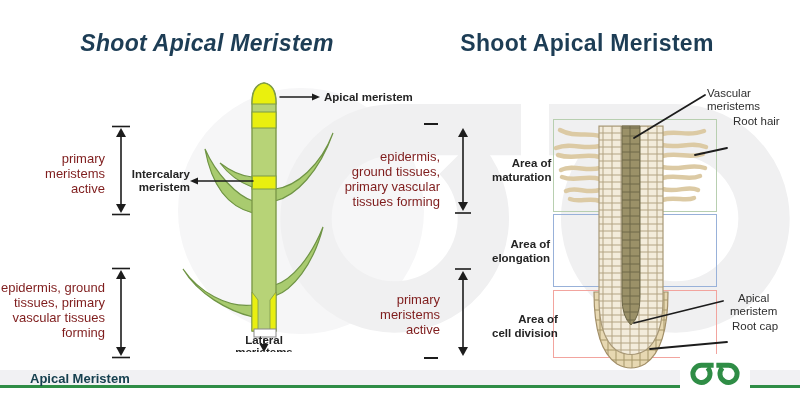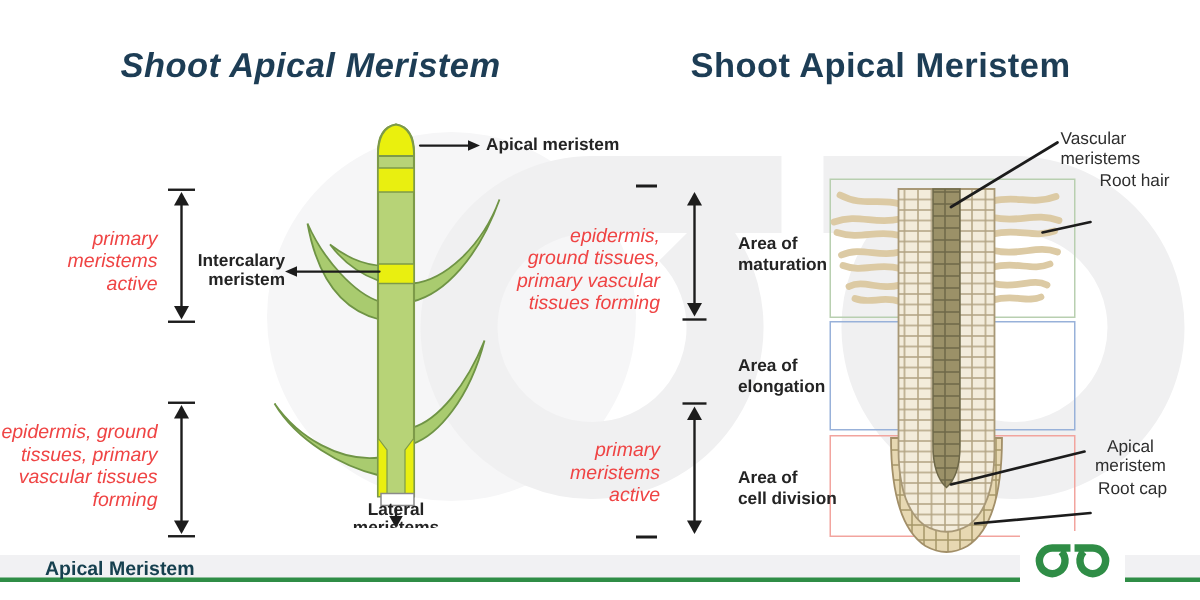--- a/index.html
+++ b/index.html
@@ -16,30 +16,30 @@
   .layer-svg { position:absolute; left:0; top:0; z-index:1; }
   .title {
     position:absolute; top:30px; font-size:23px; font-weight:600;
     color:#1d3d55; text-align:center; letter-spacing:.3px; z-index:2;
   }
   .title-left { left:57px; width:300px;font-style:italic; }
   .title-right { left:437px; width:300px; }
   .lbl { position:absolute; white-space:pre-line; z-index:2; }
   .bold-lbl { font-size:11.5px; font-weight:bold; color:#242424; line-height:13px; }
   .reg-lbl { font-size:11.5px; color:#2e2e2e; line-height:13px; }
-  .desc { font-size:13px; color:#ef4444; line-height:15px; text-align:right;font-style:italic; }
+  .desc { font-size:13px; color:#7f1d1d; line-height:15px; text-align:right; }
   .apical-l   { left:324px; top:91px; }
   .intercalary{ left:108px; top:168px; width:82px; text-align:right; }
   .primary-l  { left:25px;  top:151px; width:80px; }
   .epidermis-l{ left:0px;   top:280px; width:105px; }
   .lateral    { left:234px; top:334px; width:60px; text-align:center;
                 height:18px; overflow:hidden; line-height:12px; }
   .epidermis-r{ left:330px; top:149px; width:110px; }
   .primary-r  { left:360px; top:292px; width:80px; }
-  .area-lbl   { line-height:13.5px; }
+  .area-lbl   { line-height:13.5px;text-align:right; }
   .maturation { left:492px; top:157px; }
   .elongation { left:492px; top:238px; }
   .celldiv    { left:492px; top:313px; }
   .vascular   { left:707px; top:87px;  line-height:13px; }
   .roothair   { left:733px; top:115px; }
   .apical-r   { left:730px; top:292px; line-height:13px;text-align:center; }
   .rootcap    { left:732px; top:320px; }
   .zone-box { position:absolute; left:553px; width:164px; z-index:1; }
   .zone-green { top:119px; height:93px; border:1px solid #b8cfb0; }
   .zone-blue  { top:214px; height:73px; border:1px solid #98b1d9; }

